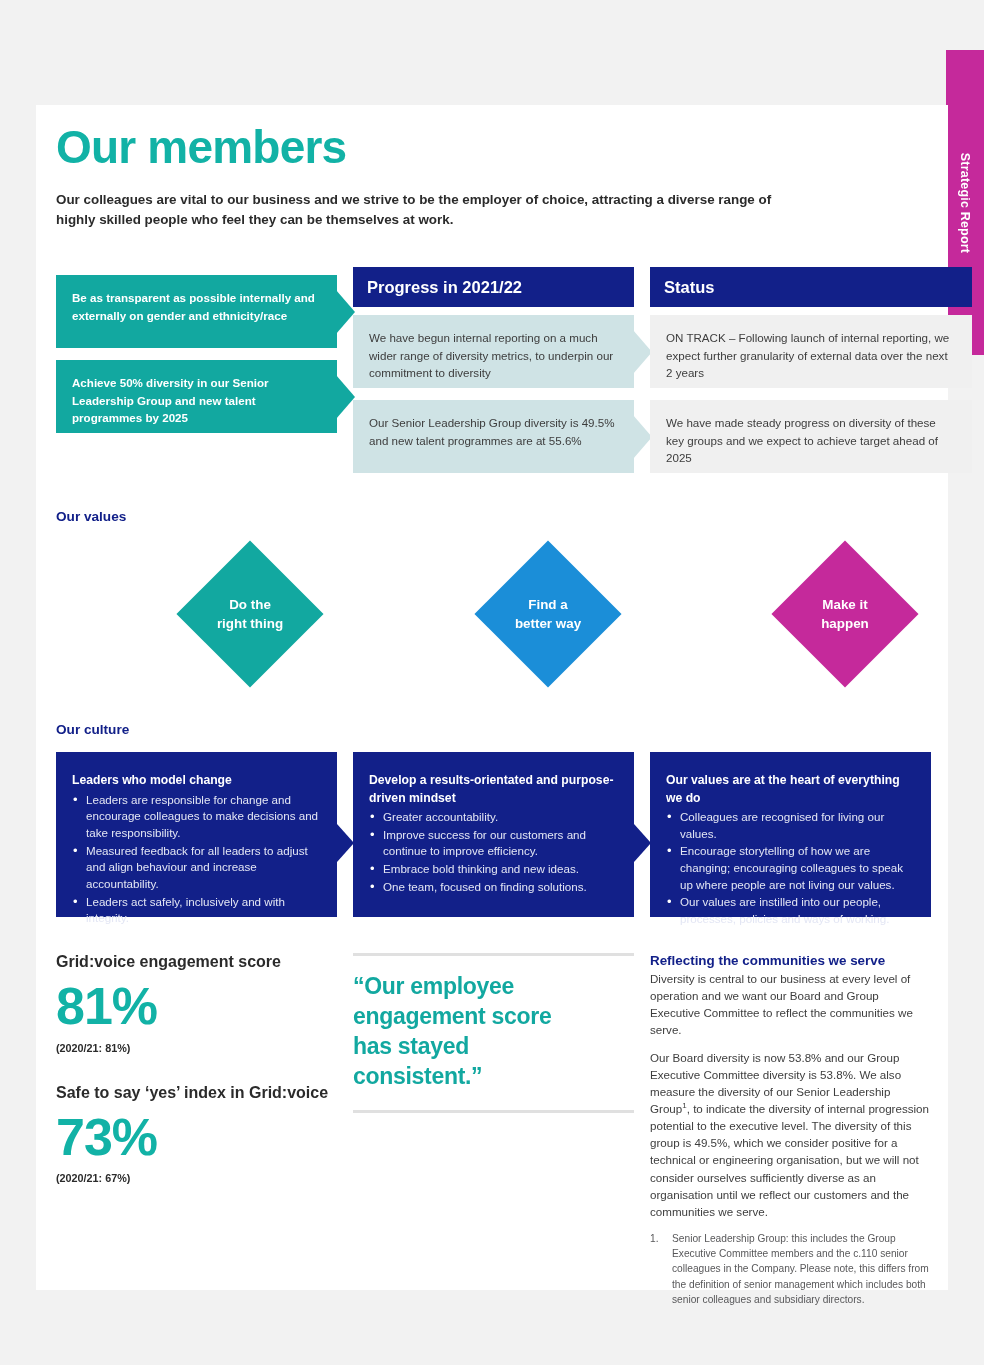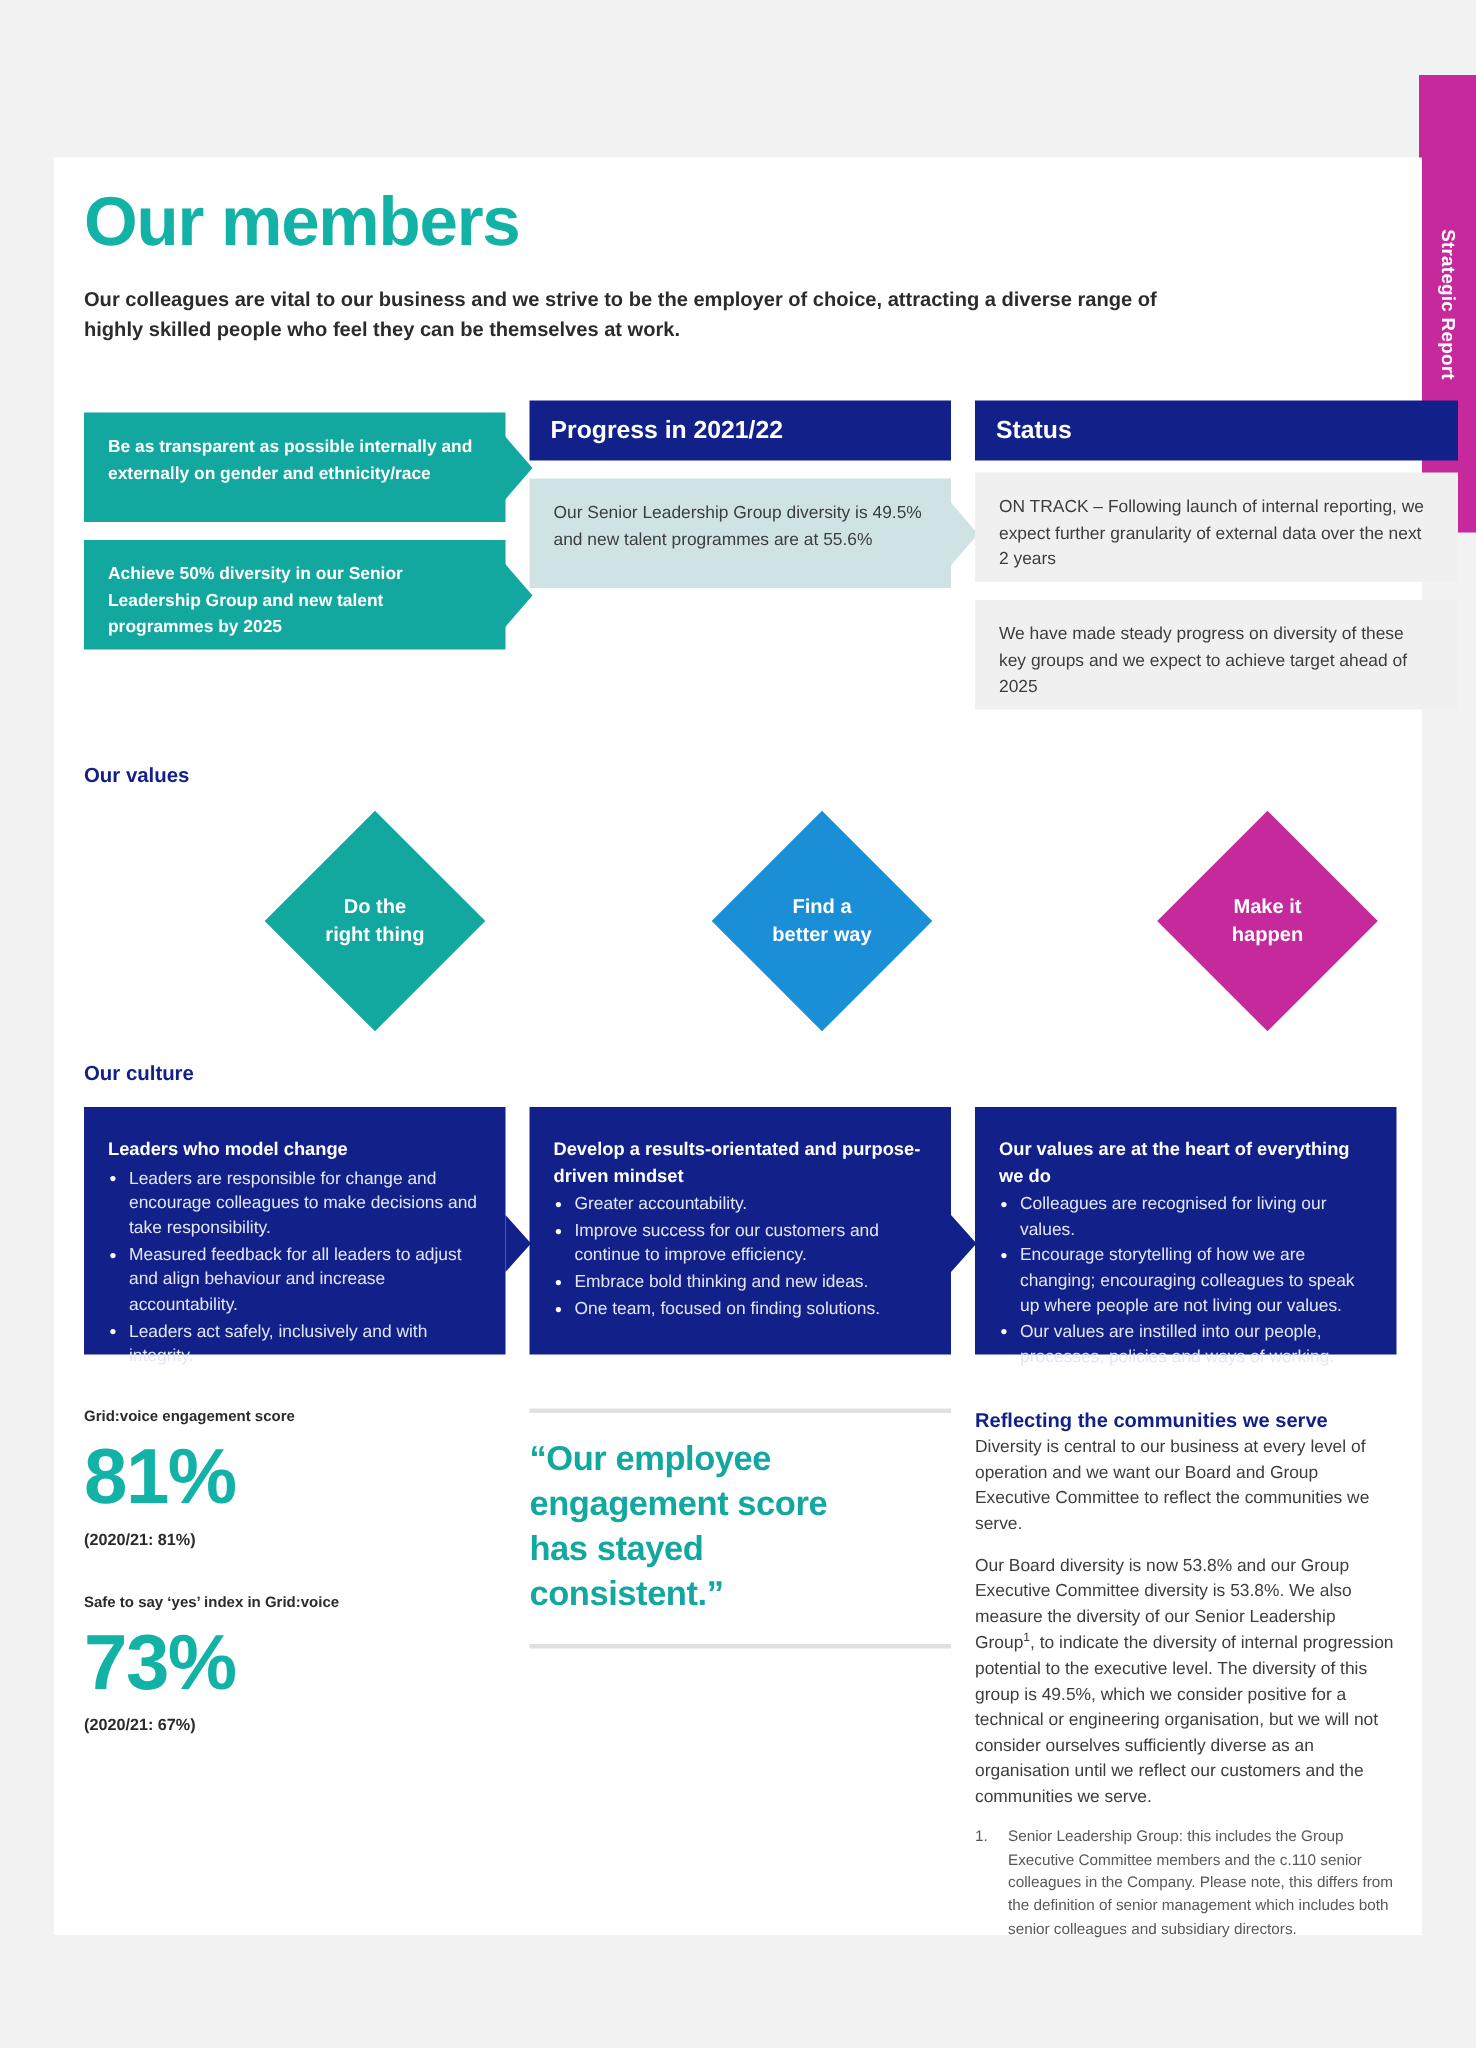--- a/index.html
+++ b/index.html
@@ -131,21 +131,21 @@
     font-size: 13.4px;
     font-weight: bold;
     line-height: 1.45;
     white-space: pre-line;
   }
   .d1 { left: 142px; background: #12a8a0; }
   .d2 { left: 440px; background: #1b8ed8; }
   .d3 { left: 737px; background: #c5299b; }
 
   
-  .culture { position: relative; margin-top: 20px; }
+  .culture { position: relative; margin-top: 34px; }
   .cul-row { position: relative; height: 181px; margin-top: 15px; }
   .cul-box {
     position: absolute; top: 0;
     width: 281px; height: 165px;
     background: #122089;
     color: #ffffff;
     padding: 20px 16px 10px 16px;
   }
   .cb1 { left: 0; }
   .cb2 { left: 297px; }
@@ -185,21 +185,21 @@
 
   
   .bottom { position: relative; margin-top: 20px; height: 320px; }
   .bcol { position: absolute; top: 0; }
   .bc1 { left: 0;    width: 281px; }
   .bc2 { left: 297px; width: 281px; }
   .bc3 { left: 594px; width: 281px; }
 
   .stat-label {
     color: #2b2b2b;
-    font-size: 10px;
+    font-size: 16px;
     font-weight: bold;
   }
   .stat-value {
     color: #12b2a6;
     font-size: 52px;
     font-weight: bold;
     line-height: 1.05;
     letter-spacing: -1px;
     margin-top: 8px;
   }
@@ -277,20 +277,21 @@
 
       <div class="ctable">
 
         <div class="col col-a">
           <div class="cell cell-1 cell-teal">Be as transparent as possible internally and externally on gender and ethnicity/race</div>
           <div class="cell cell-2 cell-teal">Achieve 50% diversity in our Senior Leadership Group and new talent programmes by 2025</div>
         </div>
 
         <div class="col col-b">
           <div class="col-head">Progress in 2021/22</div>
+          <div class="cell cell-1 cell-pale">We have begun internal reporting on a much wider range of diversity metrics, to underpin our commitment to diversity</div>
           <div class="cell cell-2 cell-pale">Our Senior Leadership Group diversity is 49.5% and new talent programmes are at 55.6%</div>
         </div>
 
         <div class="col col-c">
           <div class="col-head">Status</div>
           <div class="cell cell-1 cell-grey">ON TRACK – Following launch of internal reporting, we expect further granularity of external data over the next 2 years</div>
           <div class="cell cell-2 cell-grey">We have made steady progress on diversity of these key groups and we expect to achieve target ahead of 2025</div>
         </div>
 
       </div>

